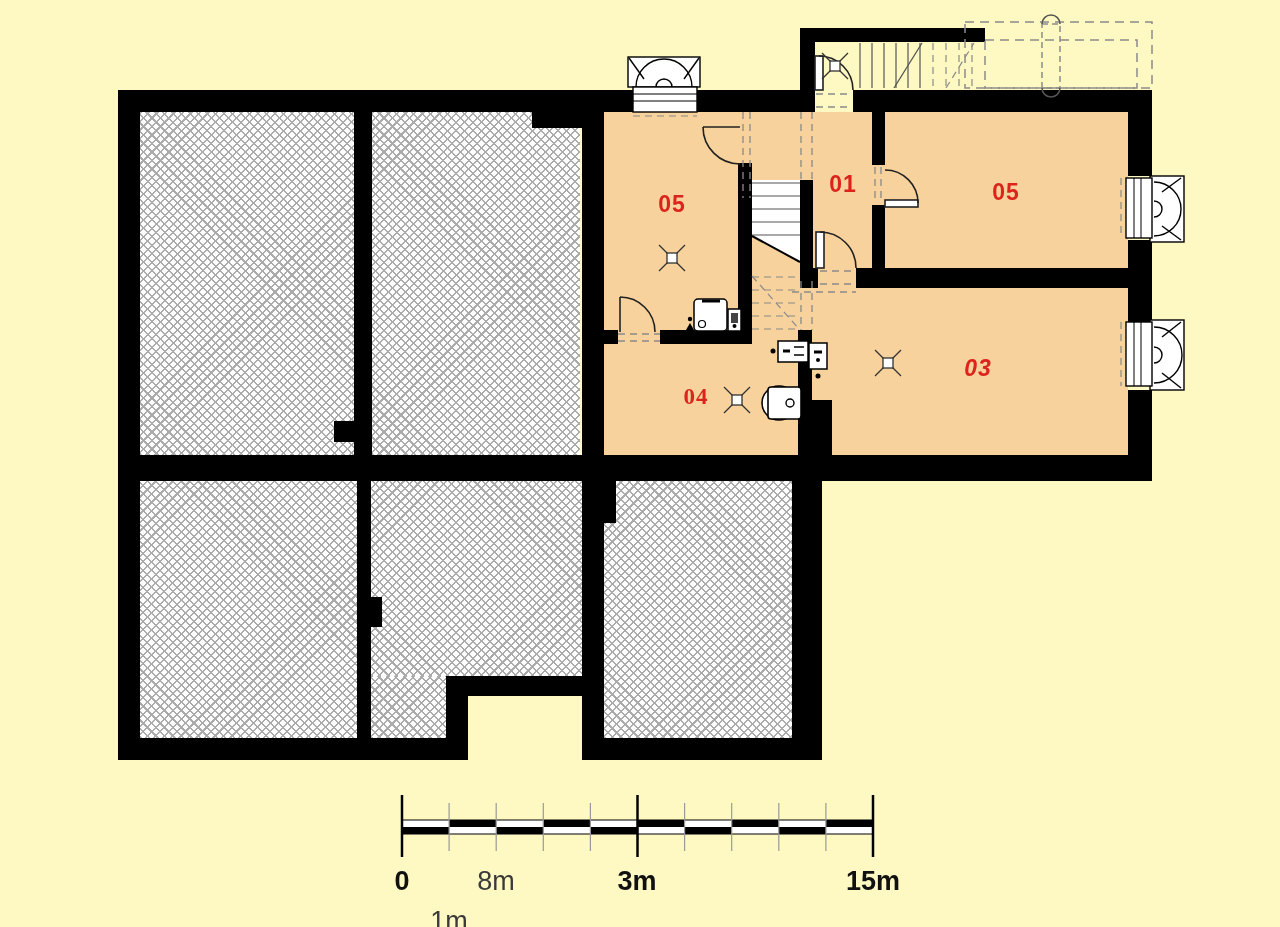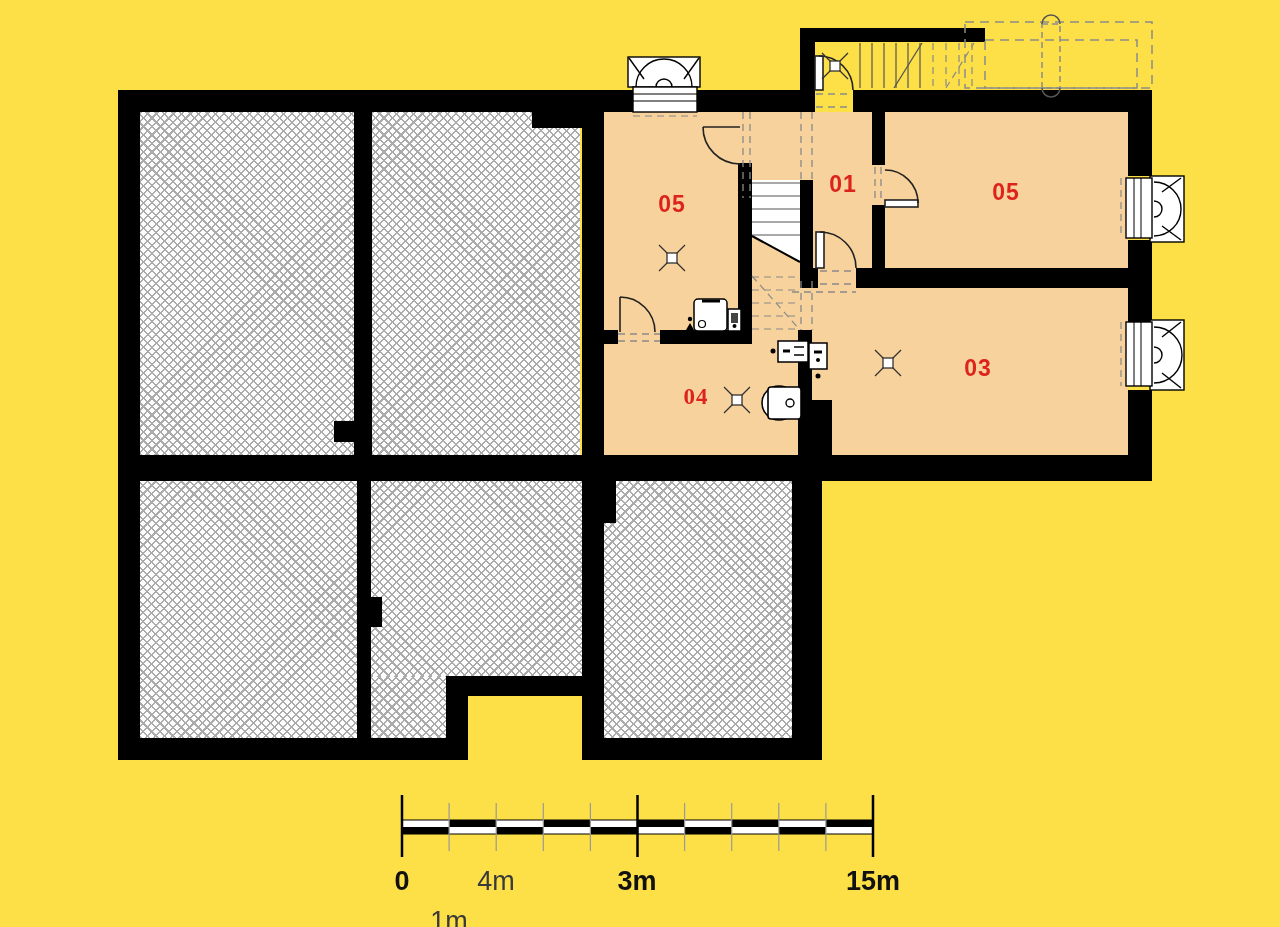--- a/index.html
+++ b/index.html
@@ -1,16 +1,16 @@
 <!DOCTYPE html>
 <html><head>
 <meta charset="utf-8">
 <style>
   html,body{margin:0;padding:0;background:#fff;}
-  #stage{position:relative;width:1280px;height:927px;background:#fde047;overflow:hidden;
+  #stage{position:relative;width:1280px;height:927px;background:#fef9c3;overflow:hidden;
          font-family:"Liberation Sans","DejaVu Sans",sans-serif;}
   .floor{position:absolute;background:#f7d29c;}
   .wall{position:absolute;background:#000;}
   .hatch{position:absolute;background-color:#fdfdfd;
     background-image:
       repeating-linear-gradient(45deg,#ababab 0 1.5px,rgba(0,0,0,0) 1.5px 6px),
       repeating-linear-gradient(135deg,#ababab 0 1.5px,rgba(0,0,0,0) 1.5px 6px);}
   svg.overlay{position:absolute;left:0;top:0;z-index:30;}
   .room-label{position:absolute;z-index:40;color:#dd241c;font-size:23px;font-weight:600;
               transform:translate(-50%,-50%);letter-spacing:1px;}
@@ -285,22 +285,22 @@
       <g stroke="#000" stroke-width="2.5">
         <line x1="402" y1="795" x2="402" y2="857"></line>
         <line x1="637.5" y1="795" x2="637.5" y2="857"></line>
         <line x1="873" y1="795" x2="873" y2="857"></line>
       </g>
     </g>
   </svg>
 
   <div class="room-label" style="left:843px;top:184px;">01</div>
   <div class="room-label" style="left:1006px;top:192px;">05</div>
-  <div class="room-label" style="left:978px;top:368px;">03</div>
+  <div class="room-label" style="left:978px;top:368px;font-style:italic;">03</div>
   <div class="room-label" style="left:696px;top:397px;font-family:Liberation Serif, serif;">04</div>
   <div class="room-label" style="left:672px;top:204px;">05</div>
 
   <span class="scale-label bold" style="left:402px;top:866px;">0</span>
   <span class="scale-label minor" style="left:449px;top:866px;margin-top:40px;">1m</span>
-  <span class="scale-label minor" style="left:496px;top:866px;">4m</span>
+  <span class="scale-label minor" style="left:496px;top:866px;">8m</span>
   <span class="scale-label bold" style="left:637px;top:866px;">3m</span>
   <span class="scale-label bold" style="left:873px;top:866px;">15m</span>
 </div>
 
 </body></html>

